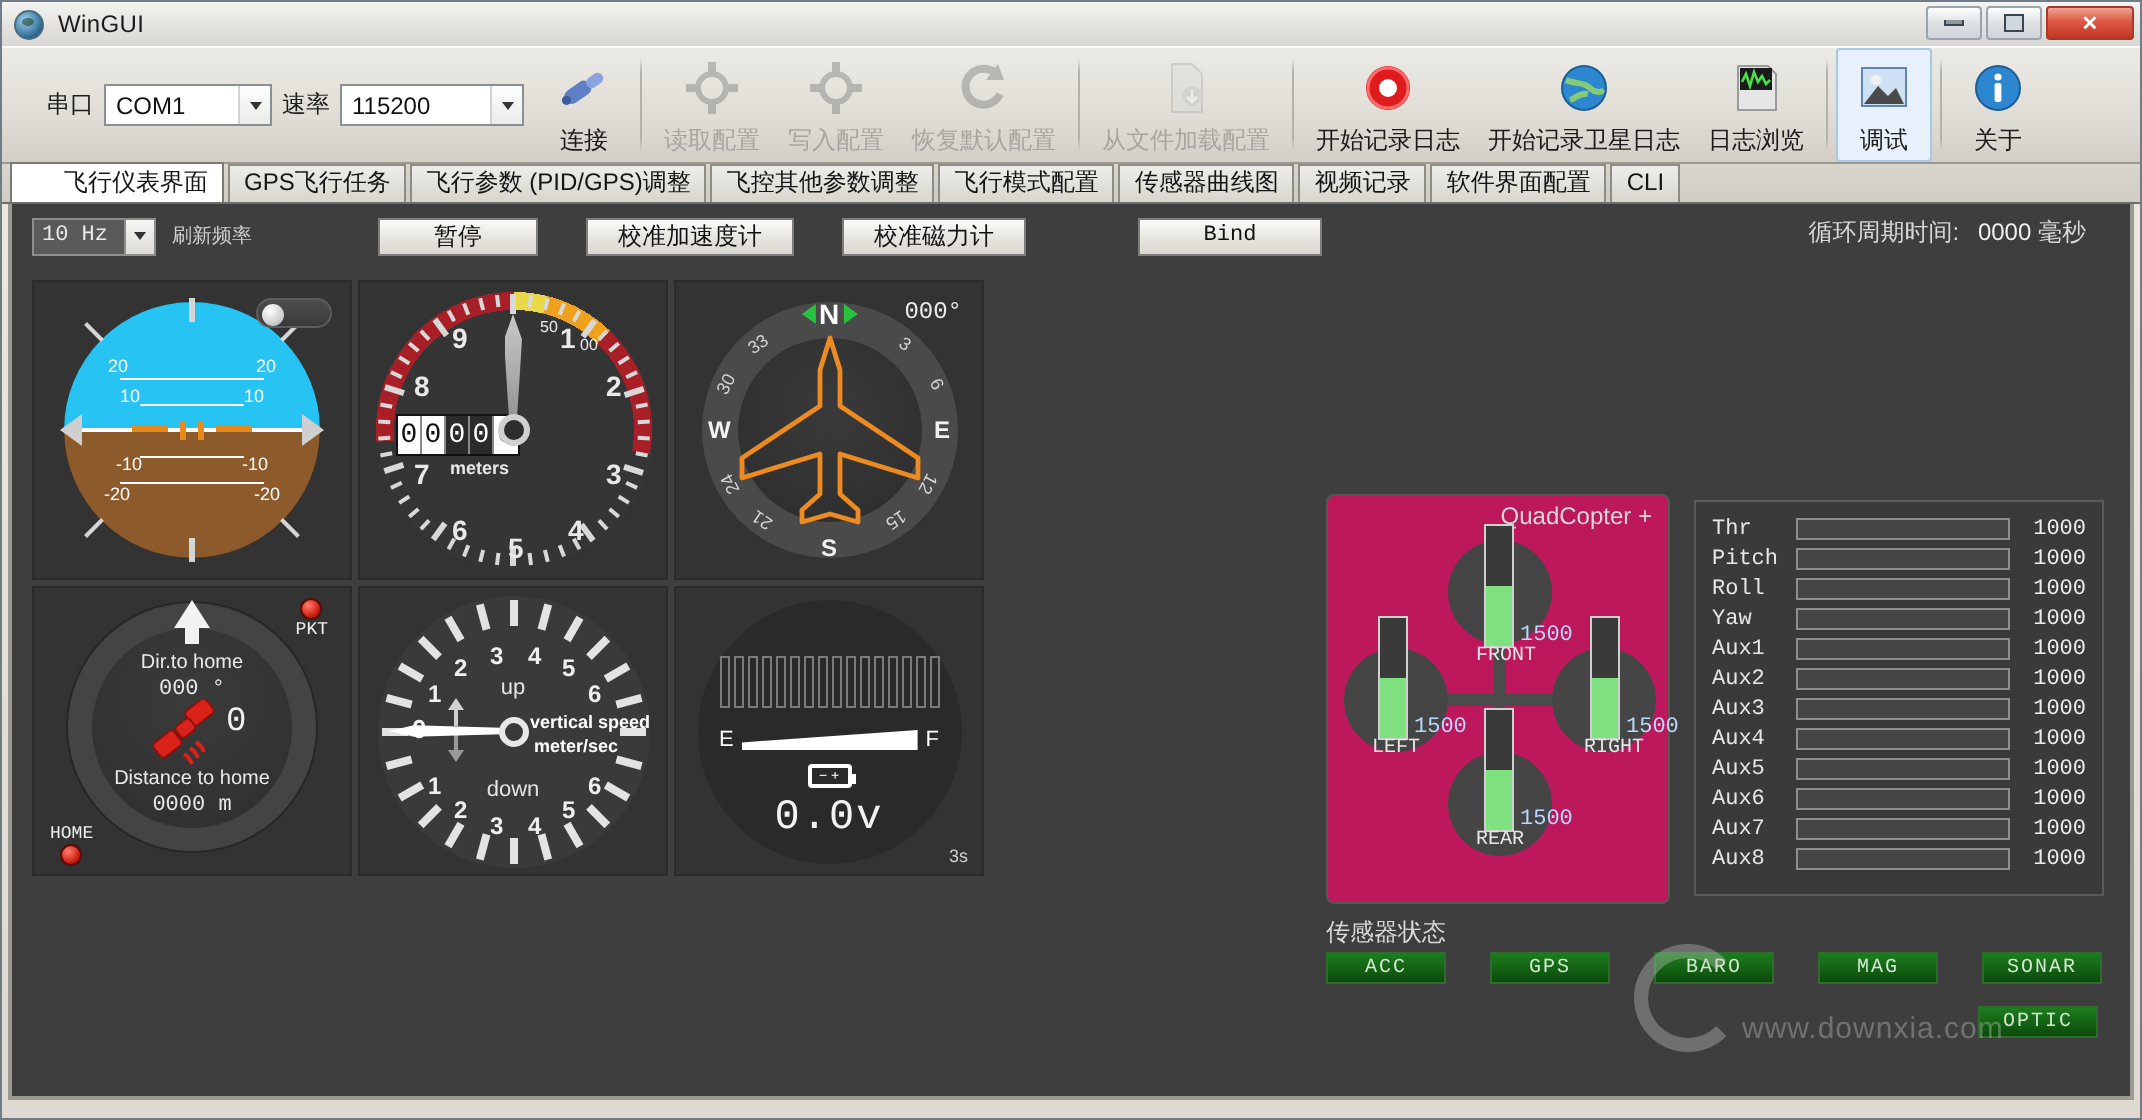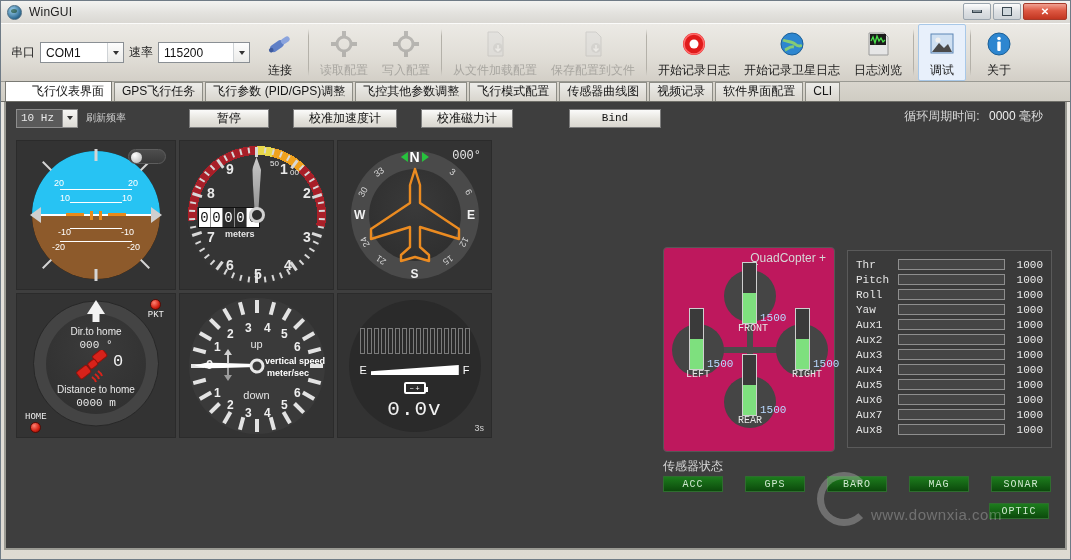--- a/index.html
+++ b/index.html
@@ -48,21 +48,21 @@
     color:#fff; font-weight:bold;
   }
   .wc .min-glyph { display:block; width:10px; height:3px; border:1px solid #3a4750; border-top:none; background:#8d989f;}
   .wc .max-glyph { display:block; width:10px; height:9px; border:1px solid #3a4750; background:#cfd7dc;}
 
   
   .toolbar {
     height:59px; display:flex; align-items:stretch;
     background:linear-gradient(#eceae5,#e0ddd6 60%,#d3cfc7);
     border-top:1px solid #fbfbfa; border-bottom:1px solid #9a9a93;
-    padding:0 4px;
+    padding:0 16px;
   }
   .tb-sep { width:1px; margin:5px 4px; background:linear-gradient(transparent,#b4b1a9 15%,#b4b1a9 85%,transparent); }
   .serial-box { display:flex; align-items:center; gap:5px; padding:0 6px; }
   .lbl { font-size:12px; color:#1d1d1d; }
   .combo {
     display:flex; align-items:center; height:21px; width:84px;
     border:1px solid #8a8f94; background:#fff; position:relative;
   }
   .combo .val { flex:1; font-size:12px; padding-left:5px; color:#111; }
   .combo .arrow {
@@ -350,44 +350,43 @@
               <rect x="13" y="1" width="4" height="5"></rect>
               <rect x="13" y="22" width="4" height="5"></rect>
               <rect x="2" y="12" width="5" height="4"></rect>
               <rect x="23" y="12" width="5" height="4"></rect>
             </g>
           </svg>
       </span>
       <span class="cap">写入配置</span>
     </div>
 
+    <div class="tbtn disabled">
+      <span class="ic">
+        <svg class="ico-arrow" viewBox="0 0 30 28">
+            <path d="M22 8 A9 9 0 1 0 23 17" stroke="#5a5a5a" stroke-width="4" fill="none"></path>
+            <path d="M22 2 l3 8 -9 0 z" fill="#5a5a5a"></path>
+          </svg>
+      </span>
+      <span class="cap">恢复默认配置</span>
+    </div>
 
     <div class="tb-sep"></div>
 
     <div class="tbtn disabled">
       <span class="ic">
         <svg class="ico-doc" viewBox="0 0 30 28">
             <path d="M8 2h10l5 5v19H8z" fill="#d8d8d8" stroke="#9e9e9e"></path>
             <circle cx="18" cy="18" r="5" fill="#b5b5b5"></circle>
             <path d="M18 15v6M15.5 18.5l2.5 2.5 2.5-2.5" stroke="#fff" stroke-width="1.4" fill="none"></path>
           </svg>
       </span>
       <span class="cap">从文件加载配置</span>
     </div>
 
-    <div class="tbtn disabled">
-      <span class="ic">
-        <svg class="ico-doc" viewBox="0 0 30 28">
-            <path d="M8 2h10l5 5v19H8z" fill="#d8d8d8" stroke="#9e9e9e"></path>
-            <circle cx="18" cy="18" r="5" fill="#b5b5b5"></circle>
-            <path d="M18 15v6M15.5 18.5l2.5 2.5 2.5-2.5" stroke="#fff" stroke-width="1.4" fill="none"></path>
-          </svg>
-      </span>
-      <span class="cap">保存配置到文件</span>
-    </div>
 
     <div class="tb-sep"></div>
 
     <div class="tbtn">
       <span class="ic">
         <svg class="ico-rec" viewBox="0 0 30 28">
             <circle cx="15" cy="14" r="11" fill="#e01b1b"></circle>
             <circle cx="15" cy="14" r="10" fill="none" stroke="#ff6b6b" stroke-width="1.5"></circle>
             <circle cx="15" cy="14" r="4.5" fill="#ffffff"></circle>
           </svg>

